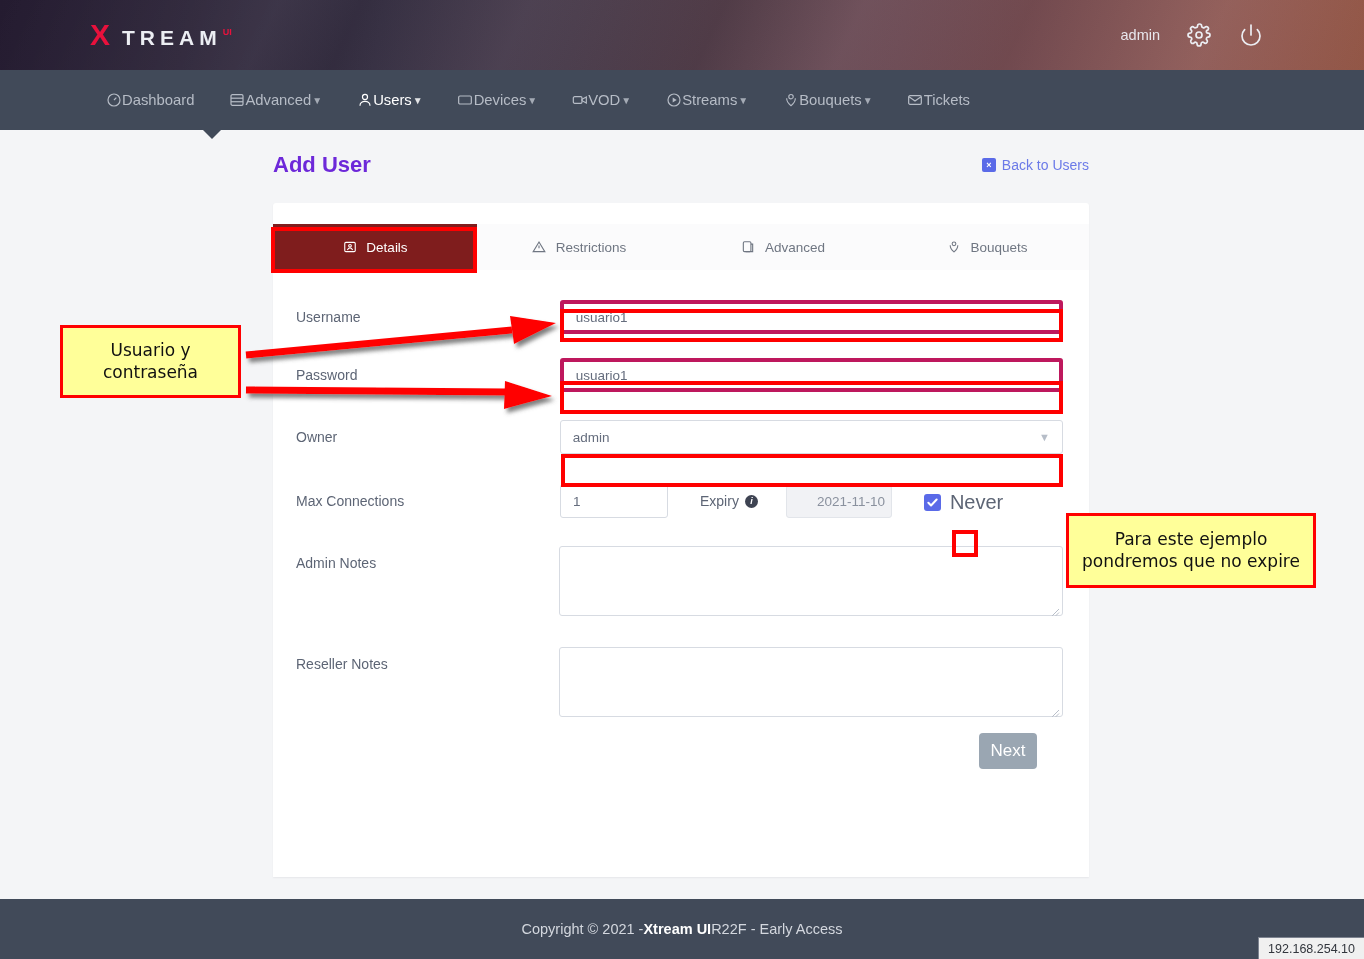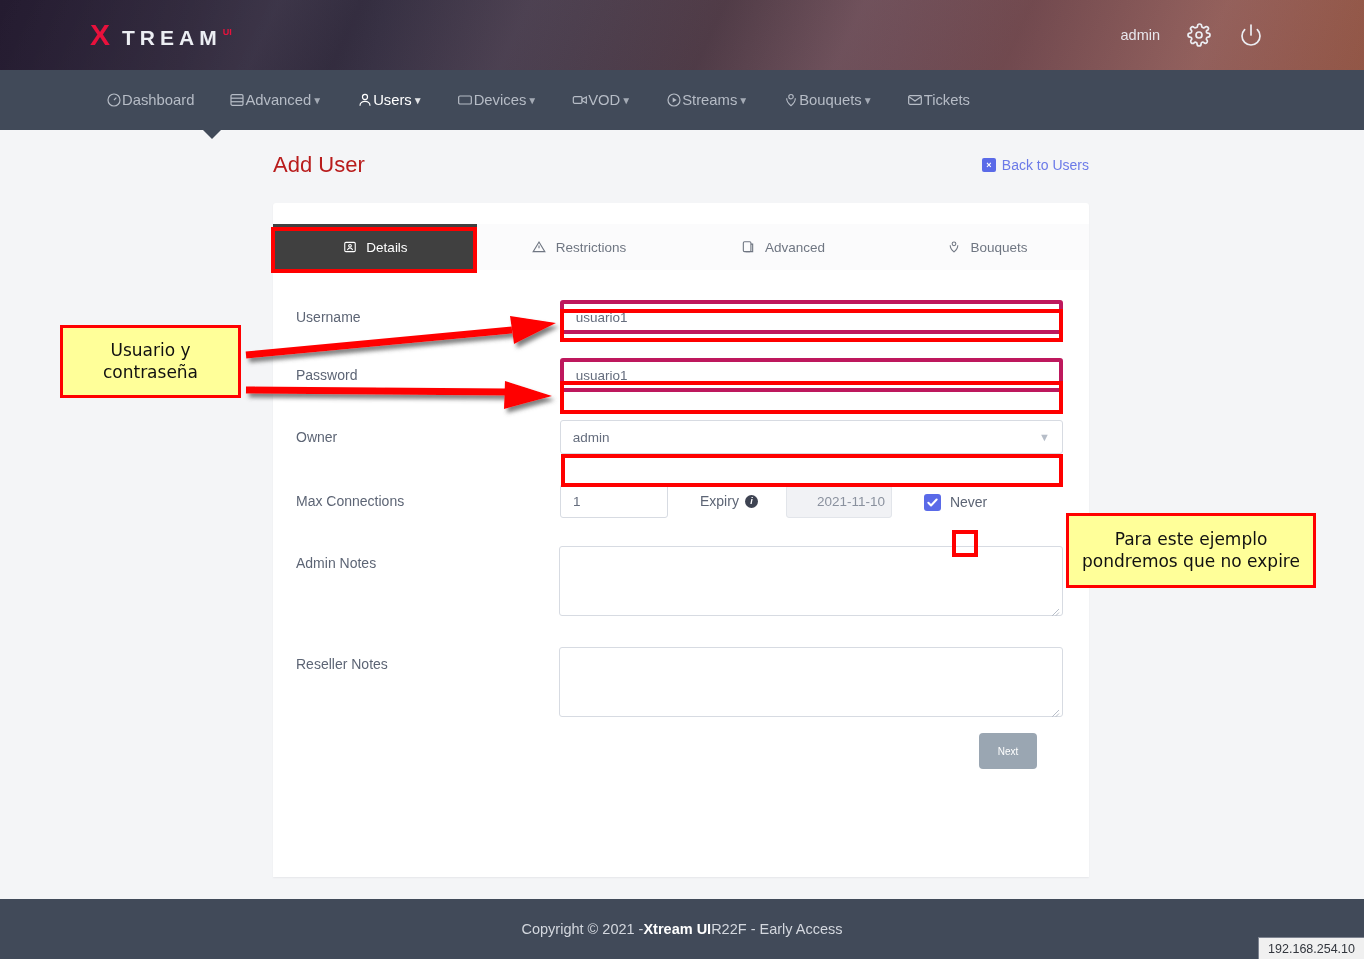--- a/index.html
+++ b/index.html
@@ -68,38 +68,38 @@
     position: absolute; left: 203px; top: 130px;
     width: 0; height: 0; border-left: 9px solid transparent; border-right: 9px solid transparent;
     border-top: 9px solid #414a59;
   }
 
   
   .pagehead {
     position: absolute; left: 273px; top: 152px; width: 816px;
     display: flex; align-items: center; justify-content: space-between;
   }
-  .pagetitle { font-size: 22px; color: #b91c1c; font-weight: 400; }
+  .pagetitle { font-size: 22px; color: #6d28d9; font-weight: 700; }
   .backlink { display:flex; align-items:center; gap:6px; color: #6b7ae8; font-size: 14px; cursor:pointer; }
   .backbox {
     width:14px; height:14px; background:#5a6ae8; border-radius:2px; color:#fff;
     font-size:9px; display:flex; align-items:center; justify-content:center; font-weight:700;
   }
 
   .card {
     position: absolute; left: 273px; top: 203px; width: 816px; height: 674px;
     background: #ffffff; border-radius: 3px 3px 0 0;
     box-shadow: 0 1px 2px rgba(20,25,40,0.06);
   }
   .tabstrip { display: flex; height: 46px; align-items: stretch; margin-top: 21px; }
   .tab {
     flex: 1; display: flex; align-items: center; justify-content: center; gap: 9px;
     font-size: 13.5px; color: #6f7682; cursor: pointer; background: #fbfbfc;
   }
-  .tab.active { background: #404040; color: #ffffff; align-items: center; }
+  .tab.active { background: #7f1d1d; color: #ffffff; align-items: center; }
   .tabico { display:inline-flex; width: 15px; height: 15px; align-items:center; justify-content:center; }
 
   .form { padding: 30px 26px 0 23px; }
   .row { display: flex; align-items: flex-start; margin-bottom: 24px; }
   .lbl { width: 264px; padding-top: 9px; color: #5d6575; font-size: 14px; }
   .inp {
     width: 504px; height: 34px; border: 4px solid #be185d; border-radius: 3px;
     padding: 0 12px; font-size: 13.5px; color: #656d7d;
     font-family: "Liberation Sans", sans-serif; background: #fff; outline: none;
   }
@@ -121,32 +121,32 @@
     width: 106px; height: 33px; border: 1px solid #e2e5ea; border-radius: 3px; background: #f1f2f5;
     color: #8a919e; font-size: 13.5px; display:flex; align-items:center; justify-content:center;
     margin-left: 28px; cursor: pointer; padding-left: 24px;
   }
   .cbwrap { display:flex; align-items:center; gap:9px; margin-left: 32px; padding-top: 2px; }
   .cb {
     width: 17px; height: 17px; border-radius: 3px; background: #5a6ae8;
     display:flex; align-items:center; justify-content:center; cursor:pointer;
   }
   .cb svg { display:block; }
-  .cblbl { color: #5d6575; font-size: 14px; }
+  .cblbl { color: #5d6575; font-size: 20px; }
   .ta {
     width: 504px; height: 70px; border: 1px solid #d7dbe2; border-radius: 3px;
     padding: 8px 12px; font-size: 13.5px; color: #656d7d; resize: none; outline: none;
     font-family: "Liberation Sans", sans-serif; background:#fff;
   }
   .ta-wrap { position: relative; }
   .ta-grip { position:absolute; right:3px; bottom:3px; pointer-events:none; }
   .btnrow { display:flex; justify-content:flex-end; padding-right: 26px; margin-top: 12px;}
   .nextbtn {
     width: 58px; height: 36px; border-radius: 4px; background: #9aa6b2; color: #fff;
-    border: none; font-size: 10px; font-family: "Liberation Sans", sans-serif; cursor:pointer;
+    border: none; font-size: 17px; font-family: "Liberation Sans", sans-serif; cursor:pointer;
   }
 
   
   .footer {
     position: absolute; left: 0; top: 899px; width: 1364px; height: 60px;
     background: #414a59; display:flex; align-items:center; justify-content:center;
     color: #d3d7de; font-size: 14.5px;
   }
   .footer b { color: #ffffff; font-weight: 700; }
   .statusbar {

